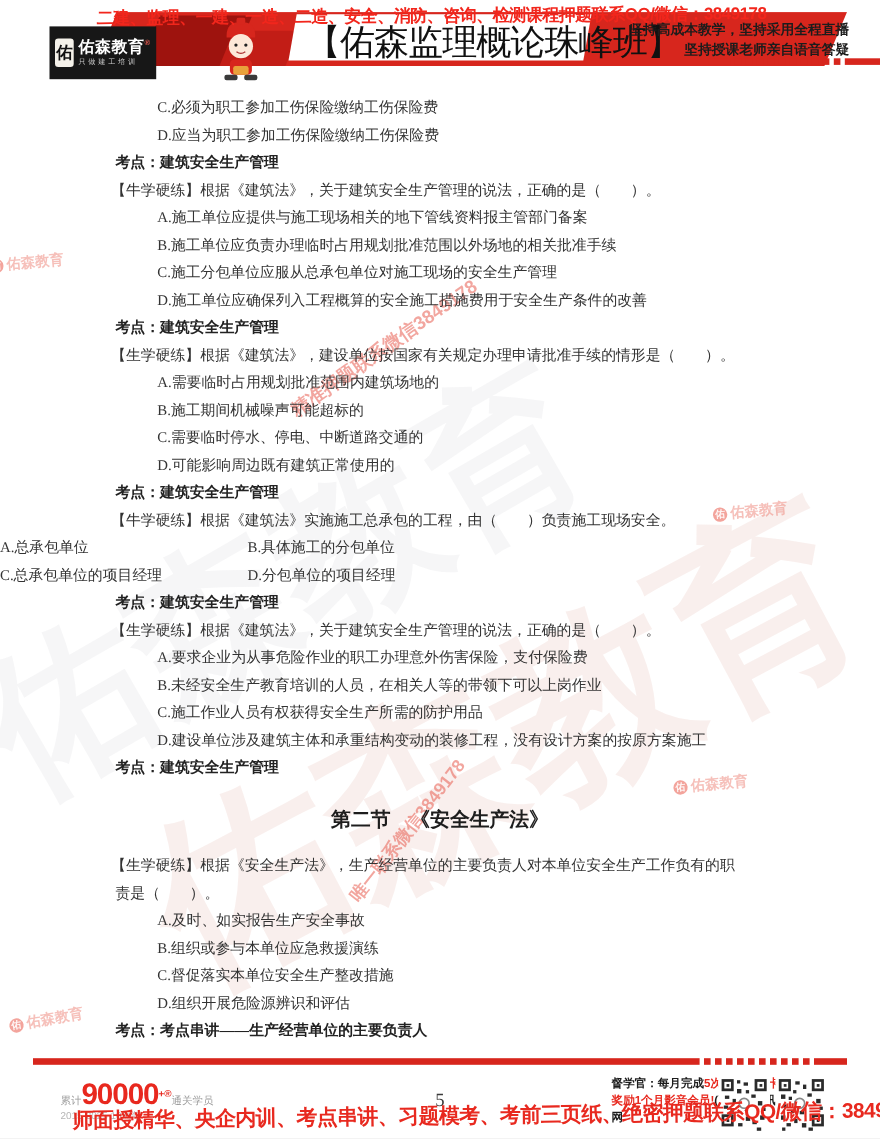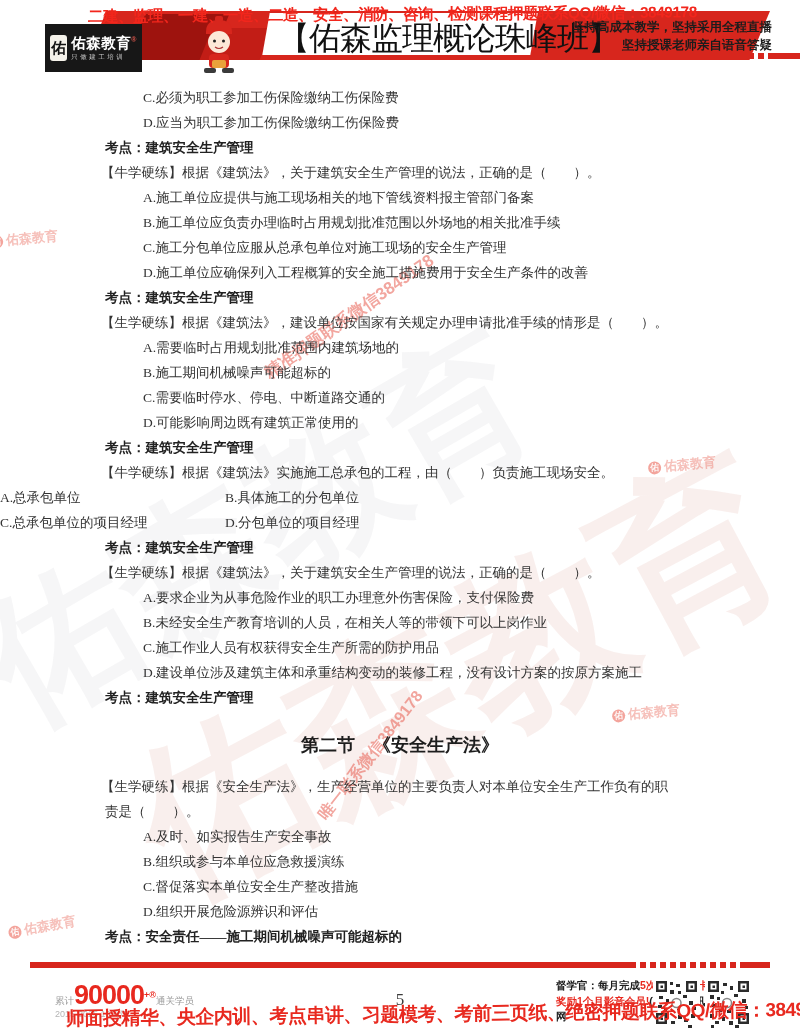--- a/index.html
+++ b/index.html
@@ -200,21 +200,21 @@
       <div class="line opt">C.施工作业人员有权获得安全生产所需的防护用品</div>
       <div class="line opt">D.建设单位涉及建筑主体和承重结构变动的装修工程，没有设计方案的按原方案施工</div>
       <div class="line kp">考点：建筑安全生产管理</div>
       <div class="line section">第二节　《安全生产法》</div>
       <div class="line q">【生学硬练】根据《安全生产法》，生产经营单位的主要负责人对本单位安全生产工作负有的职</div>
       <div class="line qcont">责是（　　）。</div>
       <div class="line opt">A.及时、如实报告生产安全事故</div>
       <div class="line opt">B.组织或参与本单位应急救援演练</div>
       <div class="line opt">C.督促落实本单位安全生产整改措施</div>
       <div class="line opt">D.组织开展危险源辨识和评估</div>
-      <div class="line kp">考点：安全责任——施工期间机械噪声可能超标的</div>
+      <div class="line kp">考点：考点串讲——生产经营单位的主要负责人</div>
     </div>
 
   <div class="dashline footline">
     <div class="bar bar1"></div>
     <div class="sq"></div>
       <div class="sq"></div>
       <div class="sq"></div>
       <div class="sq"></div>
       <div class="sq"></div>
     <div class="sq"></div>

